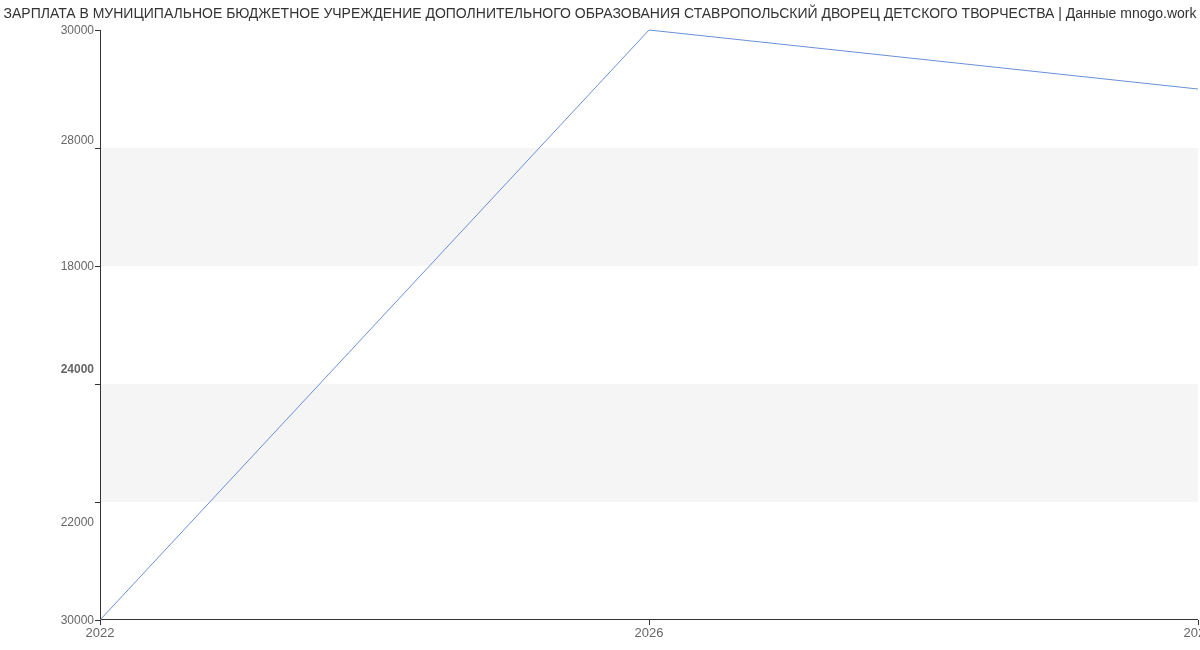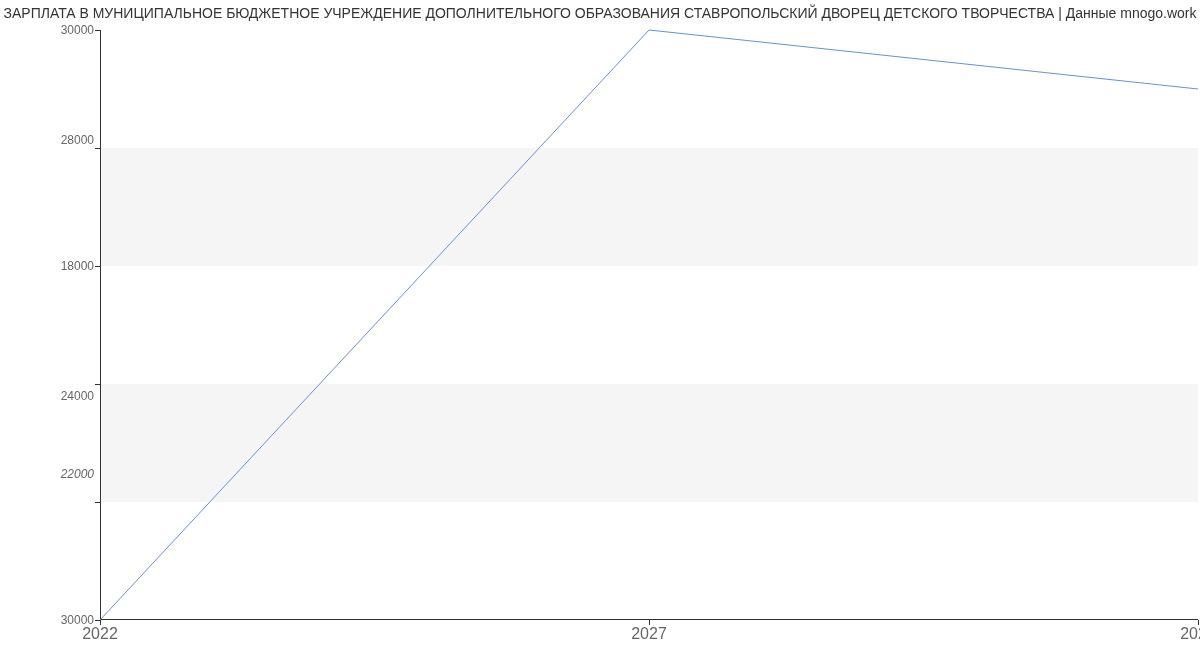--- a/index.html
+++ b/index.html
@@ -45,21 +45,21 @@
       right: 1106px;
       font-size: 12px;
       color: #666;
       transform: translateY(-50%);
       text-align: right;
       width: 90px;
     }
     .x-tick-label {
       position: absolute;
       top: 625px;
-      font-size: 16px;
+      font-size: 13px;
       color: #666;
       transform: translateX(-50%);
     }
     .y-tick {
       position: absolute;
       left: 95px;
       width: 5px;
       height: 1px;
       background: #333;
     }
@@ -89,29 +89,29 @@
 
   <div class="grid-band" style="top: 354px; height: 118px;"></div>
       <div class="grid-band" style="top: 118px; height: 118px;"></div>
     </div>
 
   <svg class="line-svg">
     <polyline id="chart-polyline" fill="none" stroke-width="1" points="0,590 549,0 1098,59" stroke="#6a8fd8"></polyline>
   </svg>
 <div class="y-tick-label" style="top: 620px;">30000</div>
     <div class="y-tick" style="top: 620px;"></div>
-    <div class="y-tick-label" style="top: 474px; font-style: italic;">22000</div>
+    <div class="y-tick-label" style="top: 522px;">22000</div>
     <div class="y-tick" style="top: 502px;"></div>
-    <div class="y-tick-label" style="top: 396px;">24000</div>
+    <div class="y-tick-label" style="top: 369px; font-weight: bold;">24000</div>
     <div class="y-tick" style="top: 384px;"></div>
     <div class="y-tick-label" style="top: 266px;">18000</div>
     <div class="y-tick" style="top: 266px;"></div>
     <div class="y-tick-label" style="top: 140px;">28000</div>
     <div class="y-tick" style="top: 148px;"></div>
     <div class="y-tick-label" style="top: 30px;">30000</div>
     <div class="y-tick" style="top: 30px;"></div>
     <div class="x-tick-label" style="left: 100px;">2022</div>
     <div class="x-tick" style="left: 100px;"></div>
-    <div class="x-tick-label" style="left: 649px;">2027</div>
+    <div class="x-tick-label" style="left: 649px;">2026</div>
     <div class="x-tick" style="left: 649px;"></div>
     <div class="x-tick-label" style="left: 1198px;">2024</div>
     <div class="x-tick" style="left: 1198px;"></div>
   </div>
 
 </body></html>

